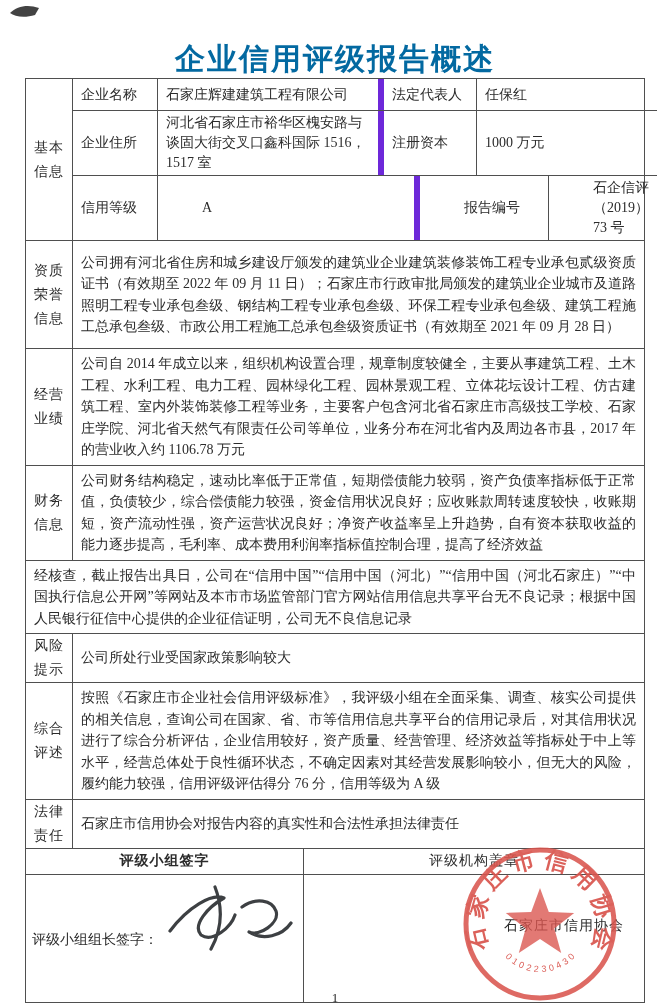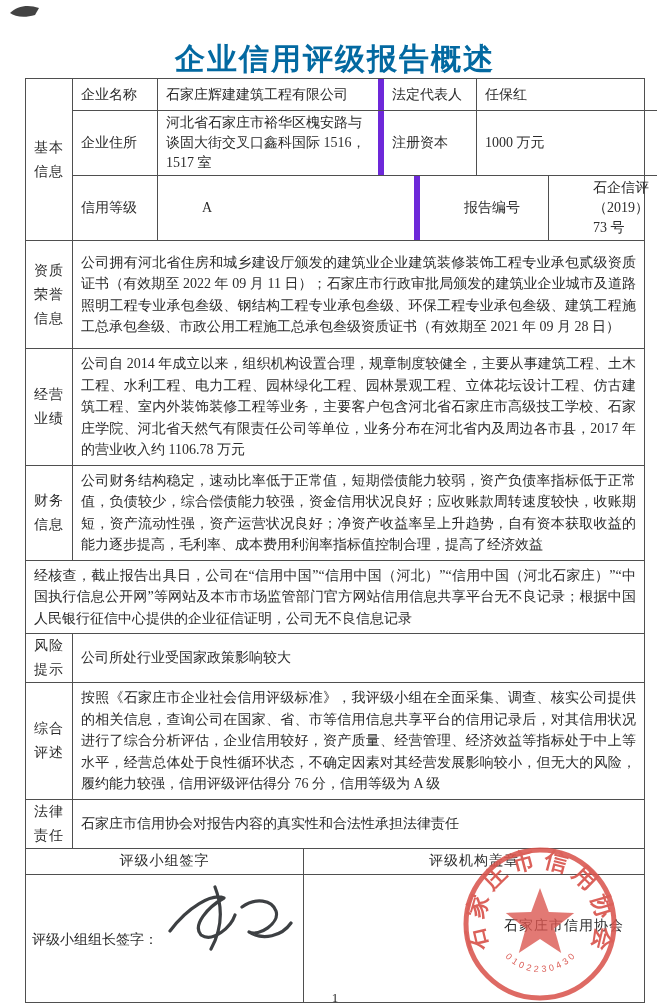--- a/index.html
+++ b/index.html
@@ -45,21 +45,21 @@
   .bv1 { width:226px; min-width:226px; border-right:6px solid #6d28d9; }
   .bl2 { width:93px;  min-width:93px;  border-right:1px solid #4f4f4f; }
   .bv2 { flex:1; }
   .h32 { min-height:32px; } .h62 { min-height:62px; } .h31 { min-height:31px; }
   
   .foot-head { min-height:26px; }
   .fh {
     display:flex; align-items:center; justify-content:center;
     font-size:14px; letter-spacing:1px;
   }
-  .fh-left  { width:278px; min-width:278px; border-right:1px solid #4f4f4f; }
+  .fh-left  { width:278px; min-width:278px; border-right:1px solid #4f4f4f;font-weight:bold; }
   .fh-right { flex:1; }
   .foot-body { min-height:127px; }
   .fb-left  { position:relative; width:278px; min-width:278px; border-right:1px solid #4f4f4f; }
   .fb-right { position:relative; flex:1; }
   .leader-label { position:absolute; left:6px; top:56px; font-size:14px; }
   .sig-svg { position:absolute; left:136px; top:0px; }
   .org-name   { position:absolute; left:200px; top:42px;  font-size:14px; letter-spacing:1px; }
   .seal-svg { position:absolute; left:151px; top:-36px; opacity:0.92; }
   .pageno {
     position:absolute; left:0; right:0; bottom:-3px;

